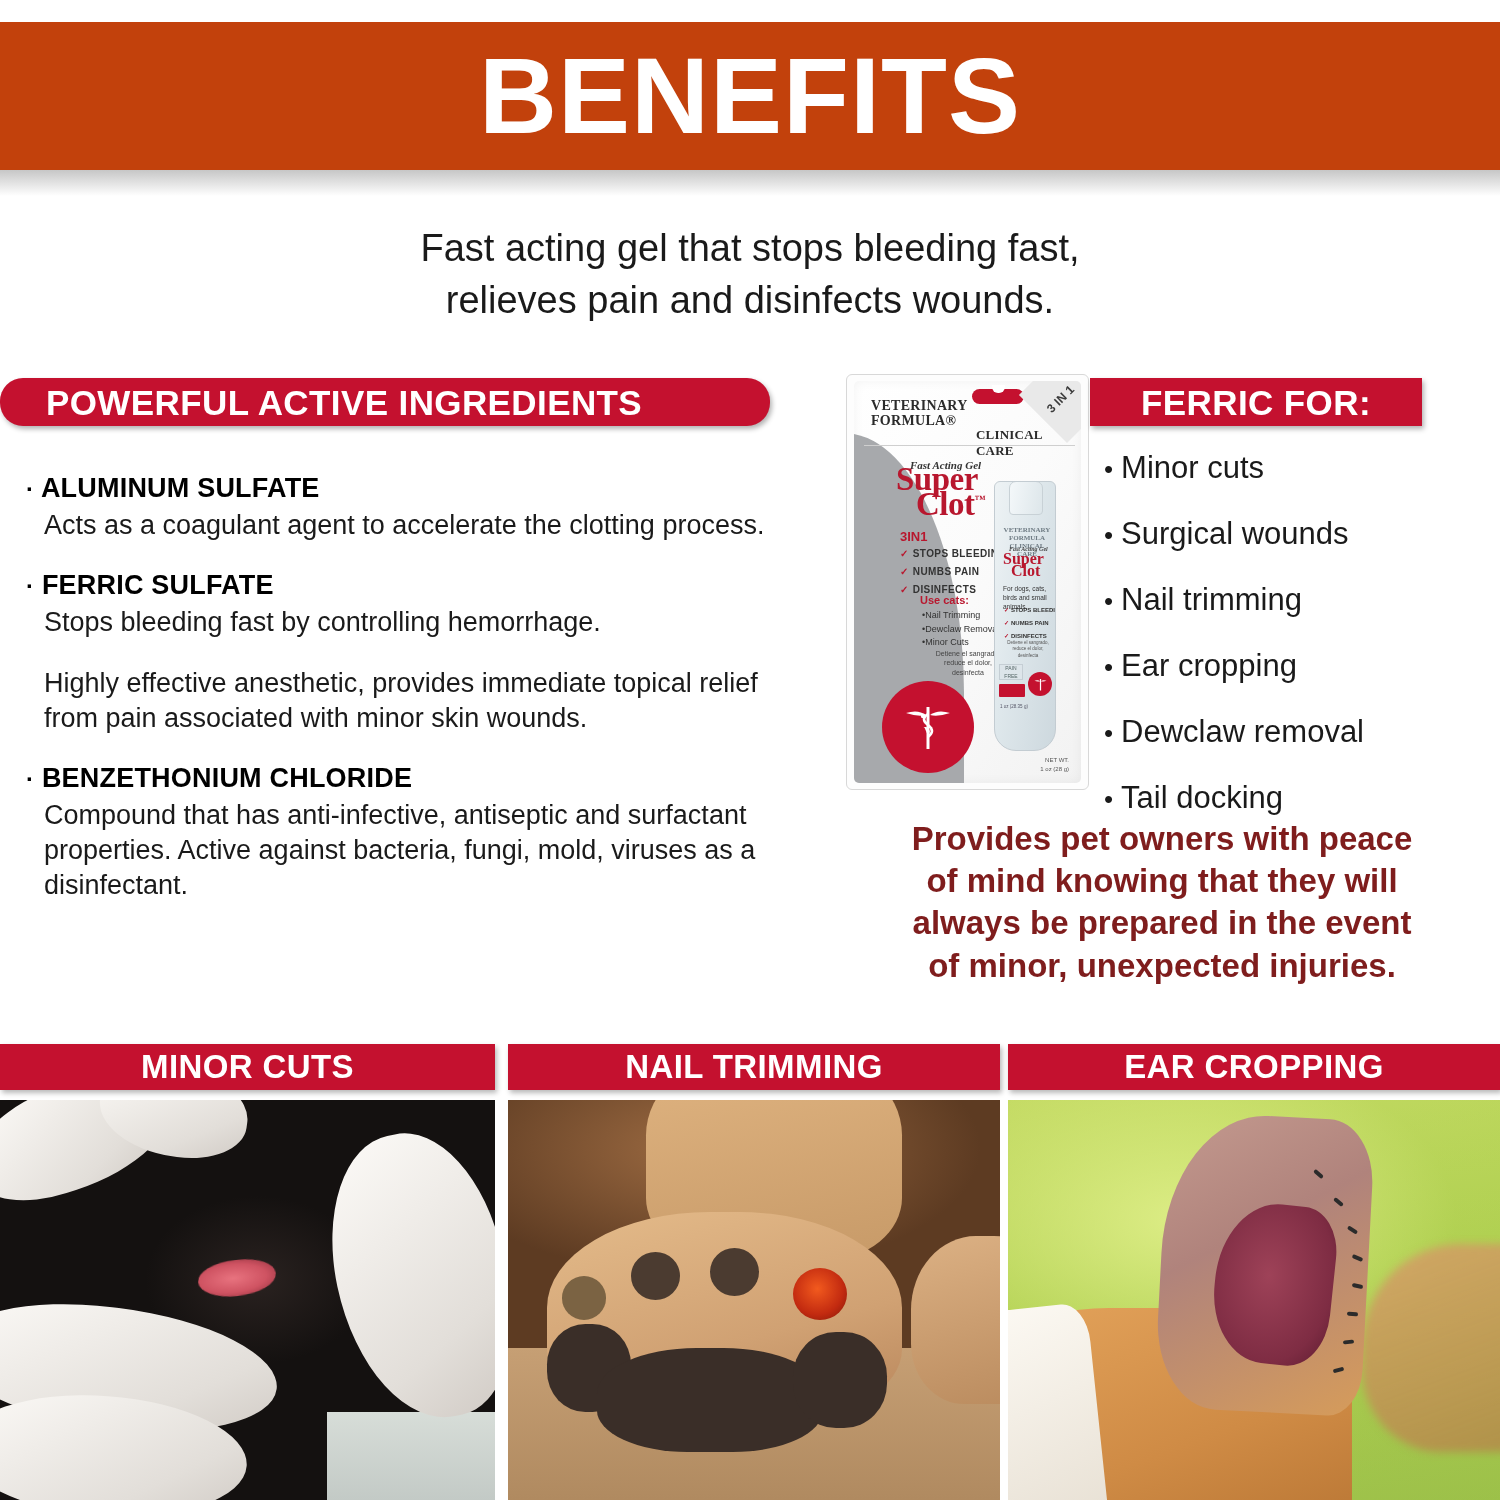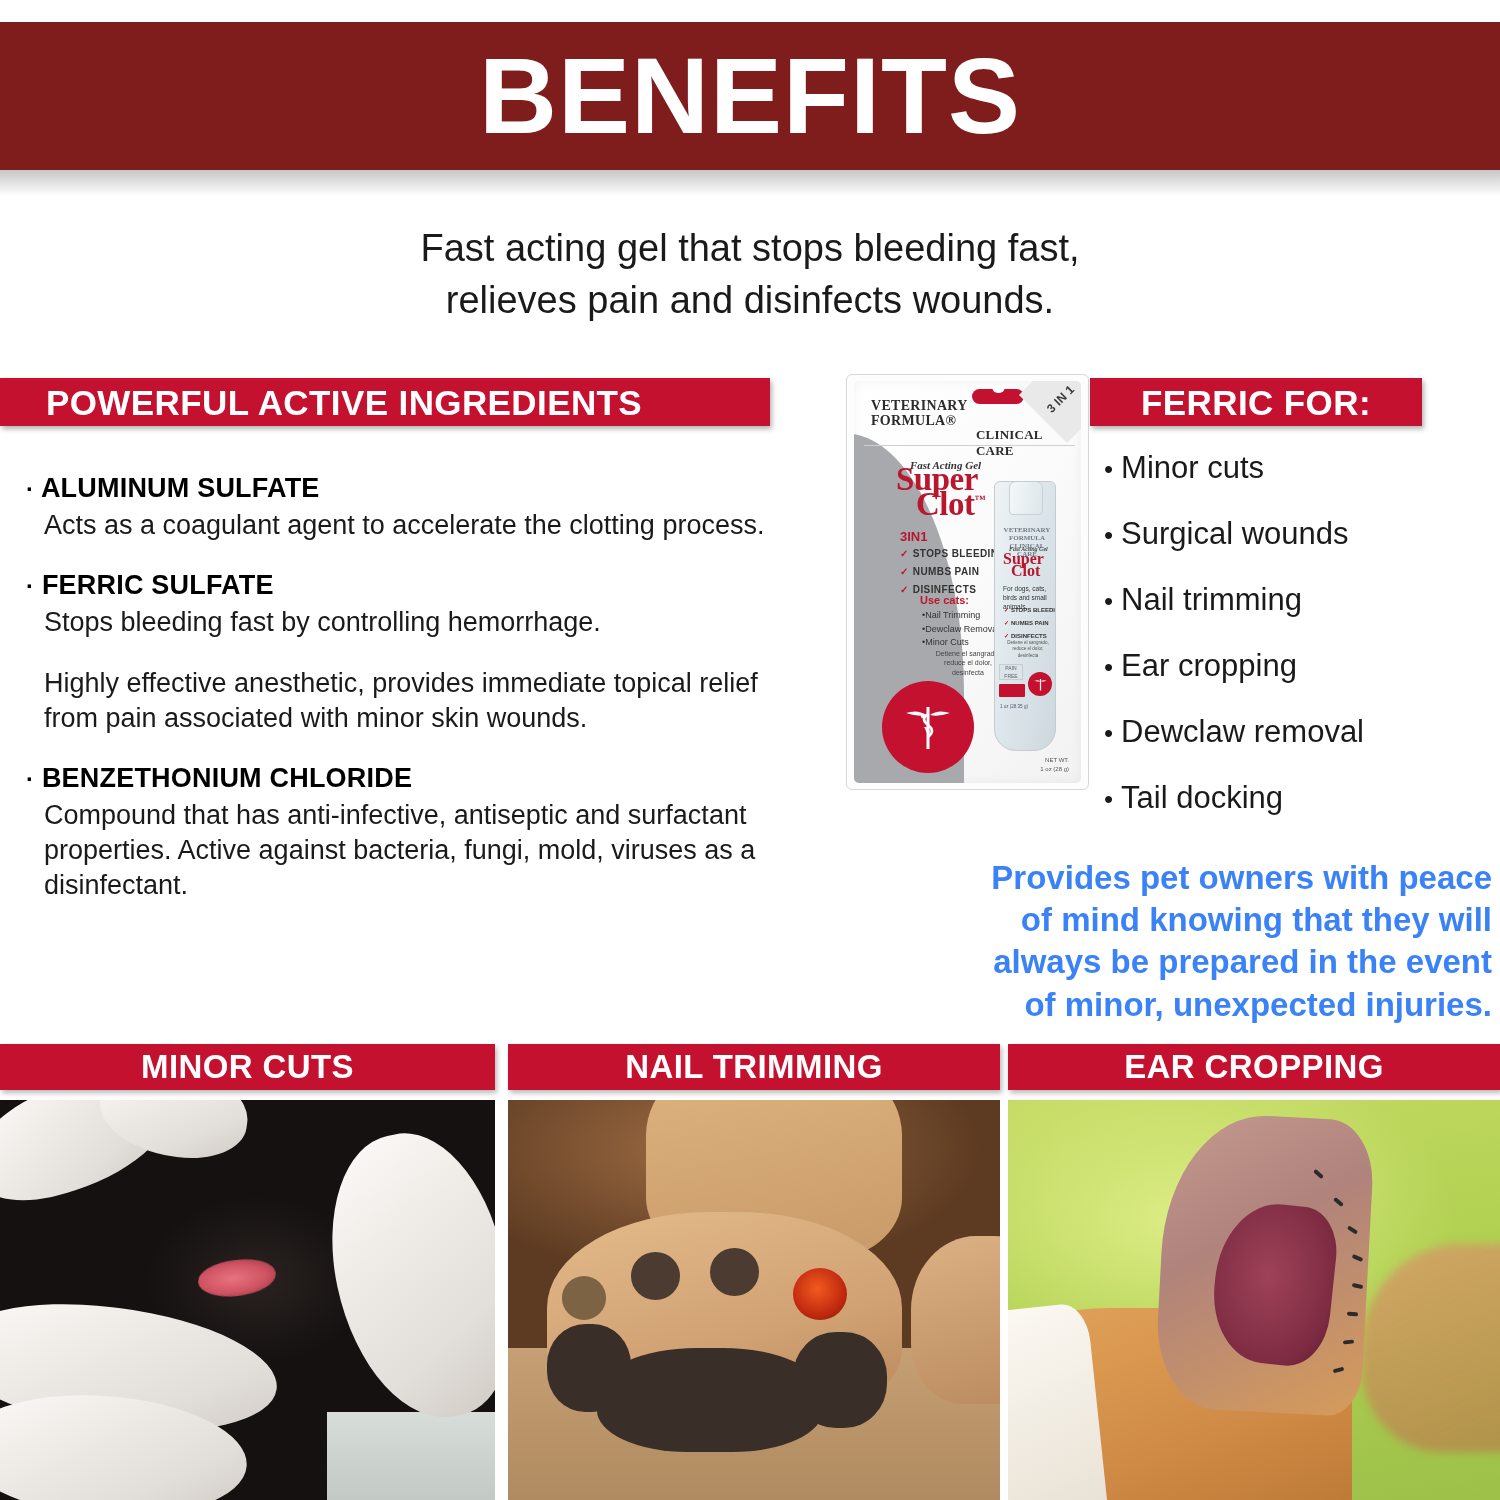--- a/index.html
+++ b/index.html
@@ -7,21 +7,21 @@
     width: 1500px; height: 1500px;
     background: #ffffff;
     font-family: "Liberation Sans", sans-serif;
     overflow: hidden;
   }
   .page { position: relative; width: 1500px; height: 1500px; background: #fff; }
 
   
   .banner {
     position: absolute; left: 0; top: 22px; width: 1500px; height: 148px;
-    background: #7f1d1d;
+    background: #c2410c;
     display: flex; align-items: center; justify-content: center;
   }
   .banner-title {
     color: #ffffff; font-size: 108px; font-weight: 700;
     letter-spacing: 1px; line-height: 1;
     font-family: "Liberation Sans", sans-serif;
   }
   .banner-shadow {
     position: absolute; left: 0; top: 170px; width: 1500px; height: 26px;
     background: linear-gradient(to bottom, rgba(120,120,120,0.42), rgba(255,255,255,0));
@@ -37,21 +37,21 @@
   
   .bar {
     position: absolute; background: #C4112F;
     display: flex; align-items: center;
     box-shadow: 2px 3px 5px rgba(0,0,0,0.30);
   }
   .bar-text {
     color: #fff; font-weight: 700; line-height: 1;
   }
 
-  #ingredients-bar { left: 0; top: 378px; width: 770px; height: 48px; padding-left: 46px; }
+  #ingredients-bar { left: 0; top: 378px; width: 770px; height: 48px; padding-left: 46px; border-radius: 23px; }
   #ingredients-bar .bar-text { font-size: 35px; letter-spacing: 0.4px; }
 
   #works-bar { left: 1090px; top: 378px; width: 332px; height: 48px; justify-content: center; }
   #works-bar .bar-text { font-size: 35px; letter-spacing: 0.4px; }
 
   
   .ingredients { position: absolute; left: 26px; top: 472px; width: 740px; }
   .ing-item { margin-bottom: 26px; }
   .ing-name {
     font-size: 27px; font-weight: 700; color: #000;
@@ -67,22 +67,22 @@
   .works { position: absolute; left: 1104px; top: 452px; width: 390px; }
   .works-item {
     font-size: 31px; color: #1a1a1a; line-height: 1;
     margin-bottom: 35px; white-space: nowrap;
   }
   .works-item .wf-bullet { font-size: 26px; margin-right: 8px; }
 
   
   .promo {
     position: absolute; left: 832px; top: 818px; width: 660px;
-    text-align: right; color: #3b82f6;
-    font-size: 33px; font-weight: 700; line-height: 1.28; margin-top: 39px;
+    text-align: center; color: #7f1d1d;
+    font-size: 33px; font-weight: 700; line-height: 1.28;
   }
 
   
   .pkg {
     position: absolute; left: 846px; top: 374px; width: 243px; height: 416px;
     background: #fdfdfd; border: 1px solid #d8d8d8; border-radius: 6px;
     overflow: hidden;
   }
   .pkg-card {
     position: absolute; left: 7px; top: 6px; right: 7px; bottom: 6px;

